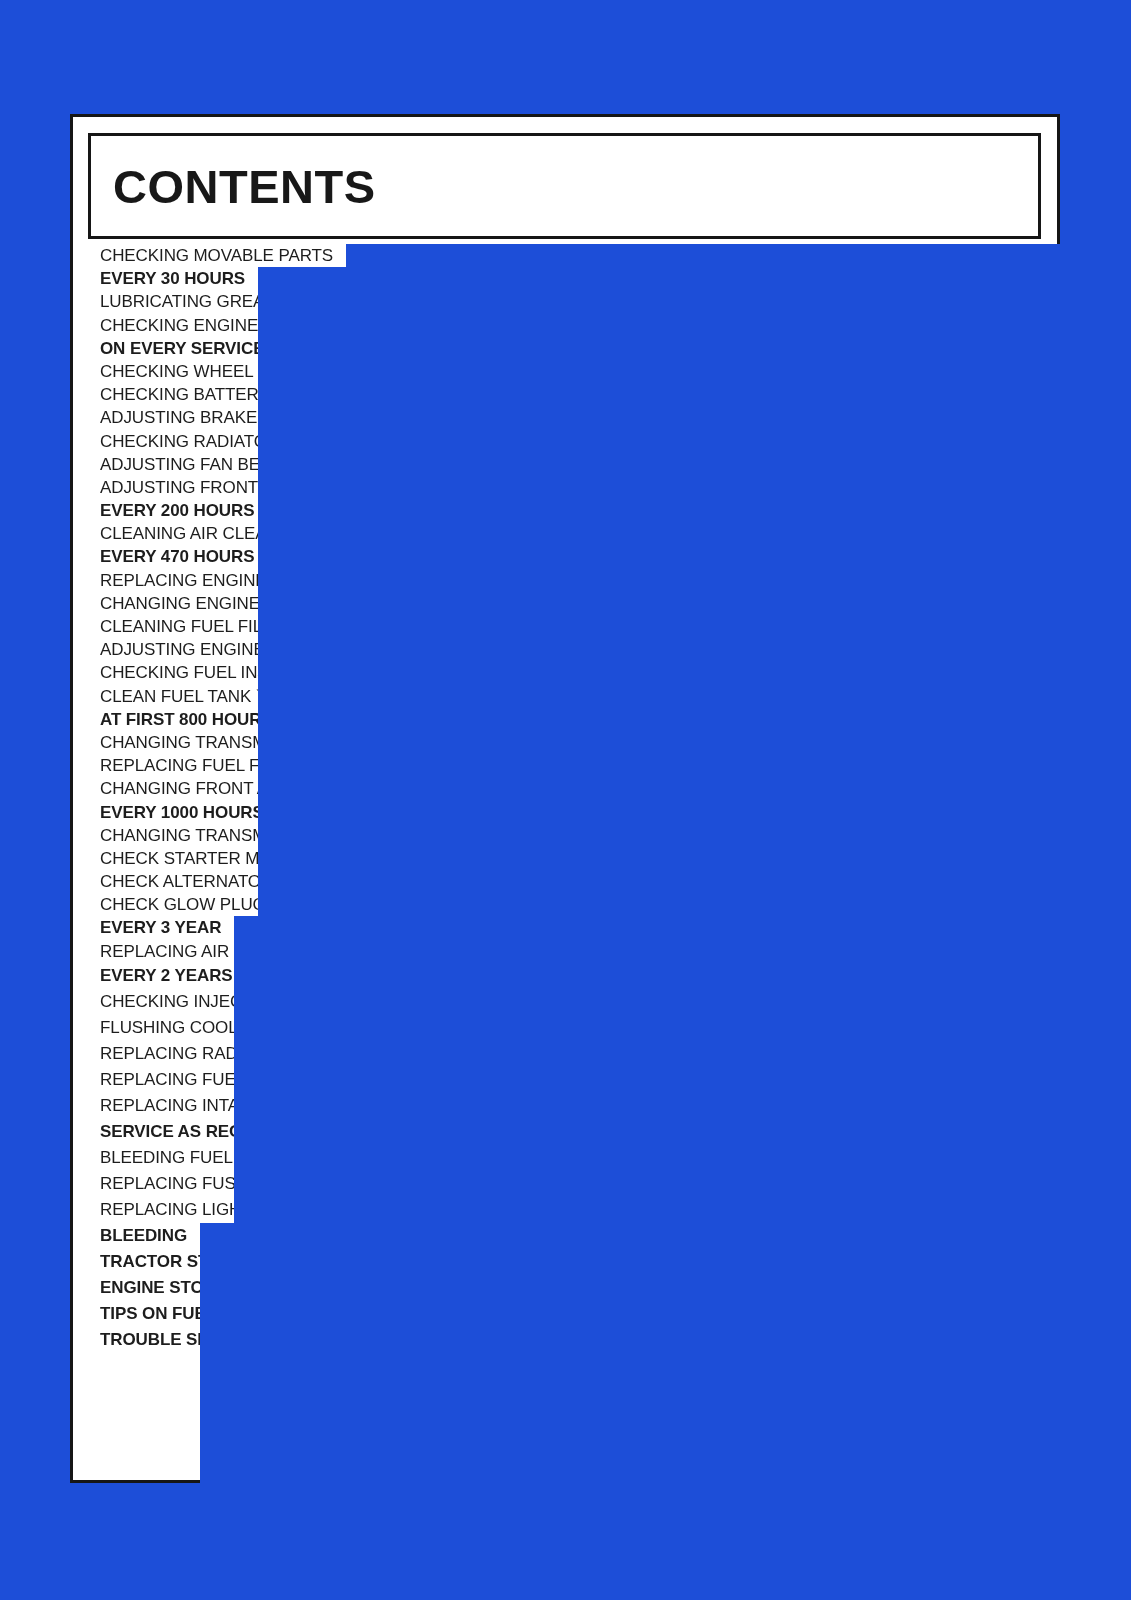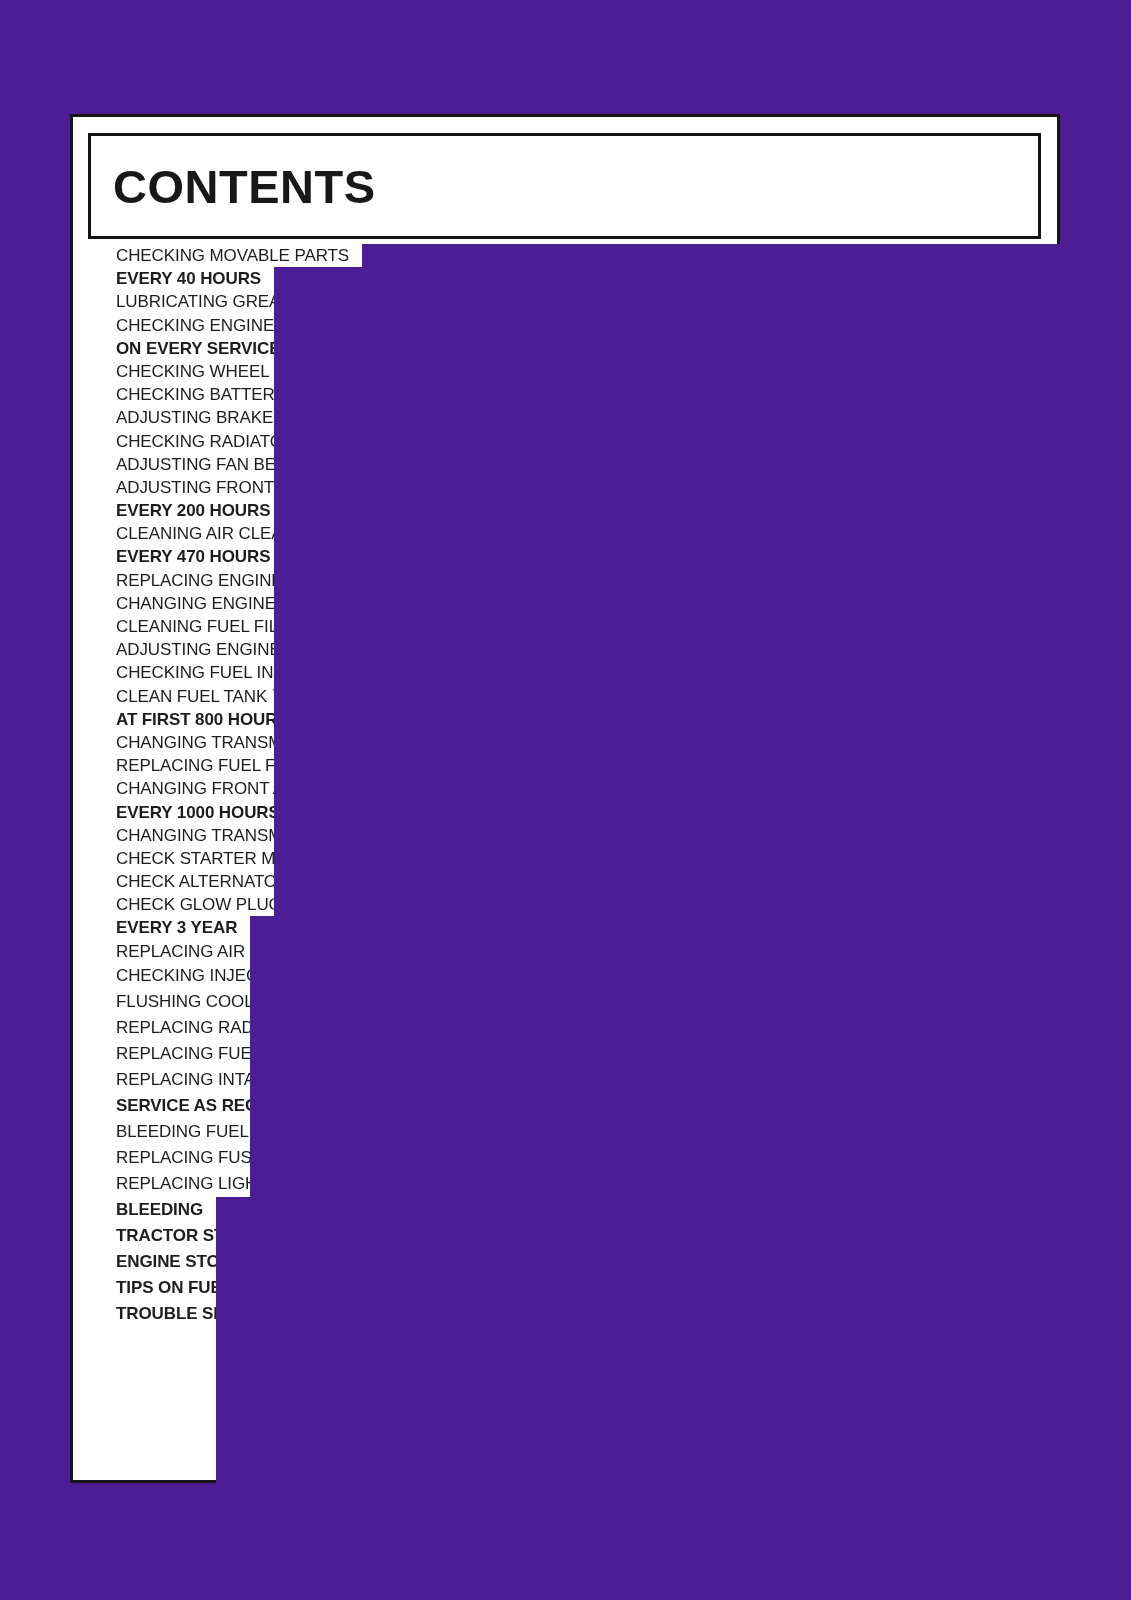--- a/index.html
+++ b/index.html
@@ -1,20 +1,20 @@
 <!DOCTYPE html>
 <html><head>
 <meta charset="utf-8">
 <style>
   html, body { margin: 0; padding: 0; background: #ffffff; }
   .page {
     position: relative;
     width: 1131px;
     height: 1600px;
-    background: #4c1d95;
+    background: #1d4ed8;
     font-family: "Liberation Sans", "DejaVu Sans", sans-serif;
     color: #1d1d1d;
     overflow: hidden;
   }
   .outer-box {
     position: absolute;
     left: 70px;
     top: 114px;
     width: 990px;
     height: 1369px;
@@ -37,21 +37,21 @@
   .header-title {
     font-size: 47px;
     font-weight: 700;
     letter-spacing: 0.5px;
     color: #181818;
     line-height: 1;
     margin: 0;
   }
   .toc {
     position: absolute;
-    left: 43px;
+    left: 27px;
     right: 58px;
     top: 127px;
   }
   .row {
     display: flex;
     align-items: baseline;
     height: 23.2px;
     line-height: 23.2px;
     font-size: 17px;
     letter-spacing: -0.1px;
@@ -87,21 +87,21 @@
     <div class="header-box">
       <h1 class="header-title">CONTENTS</h1>
     </div>
     <div class="toc">
         <div class="row">
           <span class="label">CHECKING MOVABLE PARTS</span>
           <span class="leader"></span>
           <span class="page page-num-col">44</span>
         </div>
         <div class="row bold">
-          <span class="label">EVERY 40 HOURS</span>
+          <span class="label">EVERY 30 HOURS</span>
           <span class="leader"></span>
           <span class="page page-num-col">45</span>
         </div>
         <div class="row">
           <span class="label">LUBRICATING GREASE FITTINGS</span>
           <span class="leader"></span>
           <span class="page page-num-col">45</span>
         </div>
         <div class="row">
           <span class="label">CHECKING ENGINE START SYSTEM</span>
@@ -231,20 +231,25 @@
           <span class="leader"></span>
           <span class="page page-num-col">52</span>
         </div>
         <div class="row bold">
           <span class="label">EVERY 3 YEAR</span>
           <span class="leader"></span>
           <span class="page page-num-col">52</span>
         </div>
         <div class="row">
           <span class="label">REPLACING AIR CLEANER PRIMARY ELEMENT</span>
+          <span class="leader"></span>
+          <span class="page page-num-col">52</span>
+        </div>
+        <div class="row bold wide">
+          <span class="label">EVERY 2 YEARS</span>
           <span class="leader"></span>
           <span class="page page-num-col">52</span>
         </div>
         <div class="row wide">
           <span class="label">CHECKING INJECTION PUMP</span>
           <span class="leader"></span>
           <span class="page page-num-col">52</span>
         </div>
         <div class="row wide">
           <span class="label">FLUSHING COOLING SYSTEM AND CHANGING COOLANT</span>

